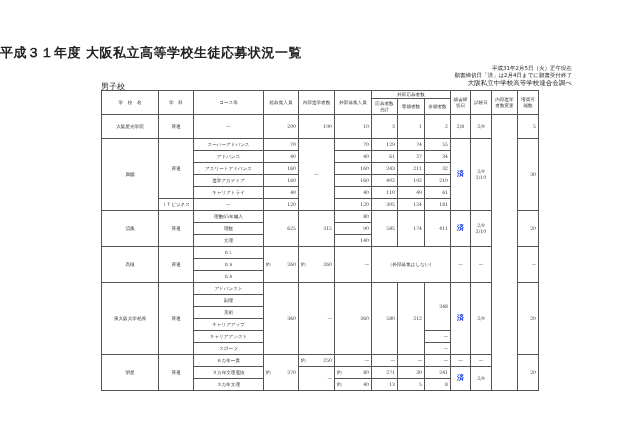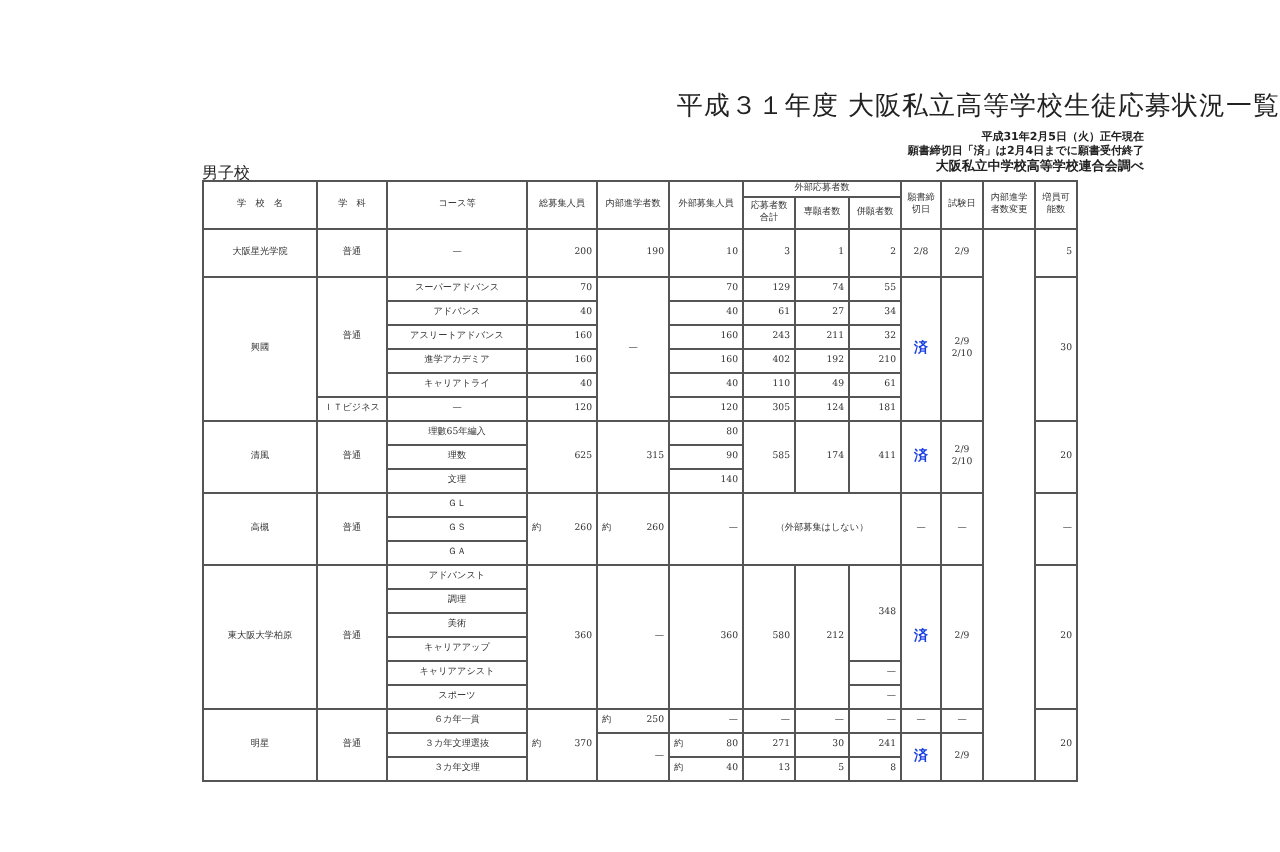--- a/index.html
+++ b/index.html
@@ -1,18 +1,18 @@
 <!DOCTYPE html>
 <html><head>
 <meta charset="utf-8">
 <style>
   html,body{margin:0;padding:0;background:#fff;}
   body{width:640px;height:426px;position:relative;overflow:hidden;font-family:"DejaVu Sans","Liberation Sans",sans-serif;color:#222;}
-  .title{position:absolute;left:0;width:640px;top:44px;text-align:right;font-size:13px;font-weight:normal;letter-spacing:0.5px;}
-  .note{position:absolute;right:68px;font-size:5.5px;text-align:left;font-weight:bold;white-space:nowrap;}
+  .title{position:absolute;left:0;width:640px;top:44px;text-align:left;font-size:13px;font-weight:bold;letter-spacing:0.5px;}
+  .note{position:absolute;right:68px;font-size:5.5px;text-align:left;font-weight:normal;white-space:nowrap;}
   .n1{top:65px;}
   .n2{top:72px;}
   .n3{top:79px;font-size:6.5px;}
   .section{position:absolute;left:101px;top:81px;font-size:8px;font-weight:normal;text-decoration:underline;}
   table{position:absolute;left:101px;top:90px;border-collapse:collapse;table-layout:fixed;font-family:"DejaVu Serif","Liberation Serif",serif;font-size:4.6px;color:#333;}
   td,th{border:0.8px solid #555;padding:0 2px;height:11px;line-height:1.15;font-weight:normal;overflow:hidden;white-space:nowrap;}
   th{height:12px;text-align:center;}
   .c{text-align:center;}
   .r{text-align:right;}
   .tall{height:23px;}

